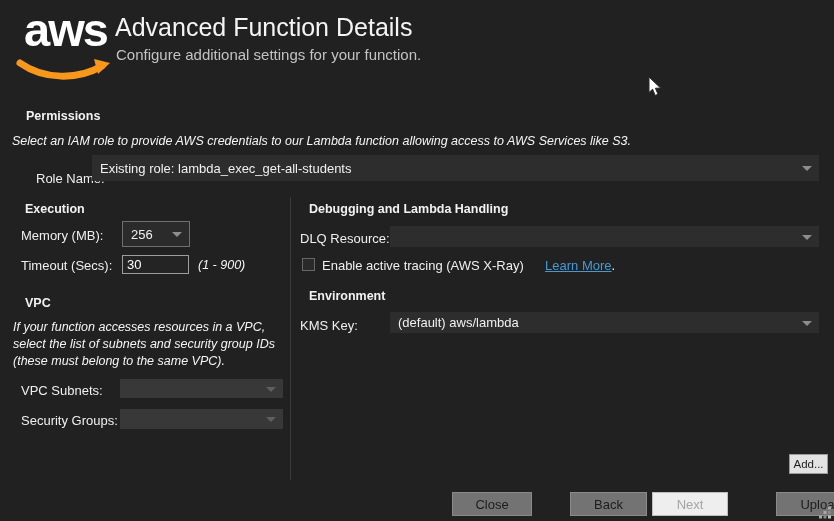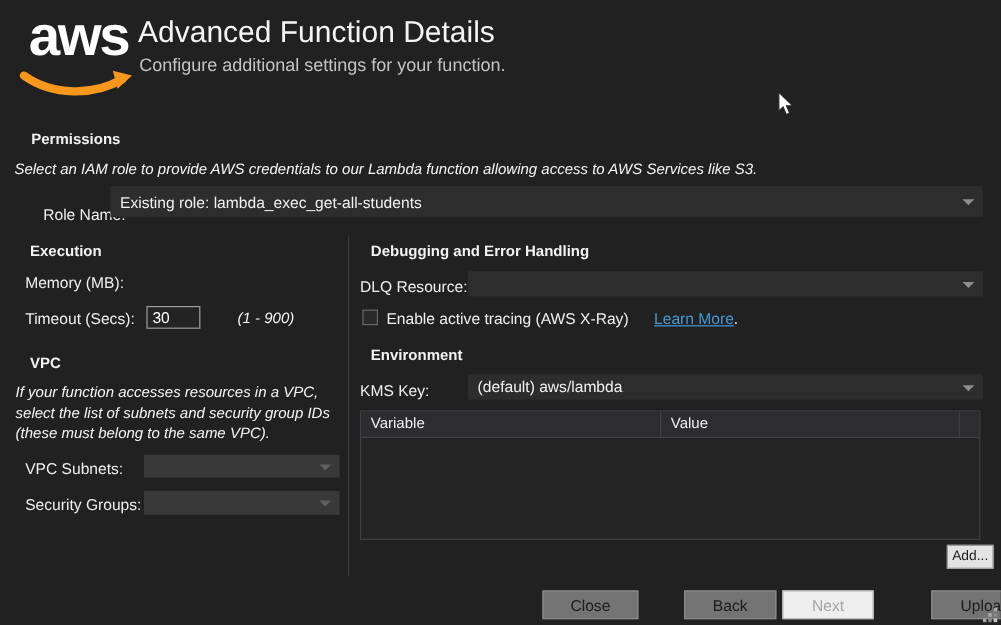--- a/index.html
+++ b/index.html
@@ -115,64 +115,60 @@
   <div class="field-label" style="left:36px; top:161px;margin-top:10px;">Role Name:</div>
   <div class="dd" style="left:92px; top:155px; width:727px; height:26px;">
     <span>Existing role: lambda_exec_get-all-students</span>
     <span class="arrow"></span>
   </div>
 
   <div class="vdivider"></div>
 
   <div class="section-heading" style="left:13px; top:202px;">Execution</div>
   <div class="field-label" style="left:21px; top:228px;">Memory (MB):</div>
+  <div class="dd boxed" style="left:122px; top:221px; width:68px; height:26px;">
+    <span>256</span>
+    <span class="arrow"></span>
+  </div>
   <div class="field-label" style="left:21px; top:258px;">Timeout (Secs):</div>
-  <input class="text-input" style="left: 122px; top: 255px; width: 45px; height: 19px;" value="30">
+  <input class="text-input" style="left: 122px; top: 255px; width: 67px; height: 19px;" value="30">
   <div class="italic-note" style="left:198px; top:258px;">(1 - 900)</div>
 
   <div class="section-heading" style="left:13px; top:296px;">VPC</div>
   <div class="italic-note" style="left:13px; top:319px; width:270px; line-height:17px;">If your function accesses resources in a VPC, select the list of subnets and security group IDs (these must belong to the same VPC).</div>
   <div class="field-label" style="left:21px; top:383px;">VPC Subnets:</div>
   <div class="dd disabled" style="left:120px; top:379px; width:163px; height:19px;">
     <span></span>
     <span class="arrow"></span>
   </div>
   <div class="field-label" style="left:21px; top:413px;">Security Groups:</div>
   <div class="dd disabled" style="left:120px; top:409px; width:163px; height:20px;">
     <span></span>
     <span class="arrow"></span>
   </div>
 
-  <div class="section-heading" style="left:297px; top:202px;">Debugging and Error Handling</div>
+  <div class="section-heading" style="left:297px; top:202px;">Debugging and Lambda Handling</div>
   <div class="field-label" style="left:300px; top:231px;">DLQ Resource:</div>
   <div class="dd" style="left:390px; top:226px; width:429px; height:21px;">
     <span class="arrow"></span>
   </div>
   <div class="checkbox" style="left:302px; top:258px;"></div>
   <div class="field-label" style="left:322px; top:258px;">
     <span>Enable active tracing (AWS X-Ray)</span>
     <span style="display:inline-block; width:14px;"></span>
     <span class="link">Learn More</span><span>.</span>
   </div>
 
   <div class="section-heading" style="left:297px; top:289px;text-align:right;">Environment</div>
   <div class="field-label" style="left:300px; top:318px;">KMS Key:</div>
   <div class="dd" style="left:390px; top:312px; width:429px; height:21px;">
     <span>(default) aws/lambda</span>
     <span class="arrow"></span>
   </div>
 
-  <div class="env-table">
-    <div class="env-thead">
-      <div class="env-th c0">Variable</div>
-      <div class="env-th c1">Value</div>
-      <div class="env-th c2"></div>
-    </div>
-    <div class="env-tbody"></div>
-  </div>
   <div class="btn-add">Add...</div>
 
   <button class="btn btn-close">Close</button>
   <button class="btn btn-back">Back</button>
   <button class="btn btn-next disabled">Next</button>
   <button class="btn btn-upload">Upload</button>
 
   <svg class="cursor" width="15" height="21" viewBox="0 0 15 21">
     <path d="M1 1 L1 16.5 L4.6 13.2 L7.2 19.4 L10 18.2 L7.4 12.2 L12.6 12.1 Z" fill="#ffffff" stroke="#2a2a2a" stroke-width="1"></path>
   </svg>

